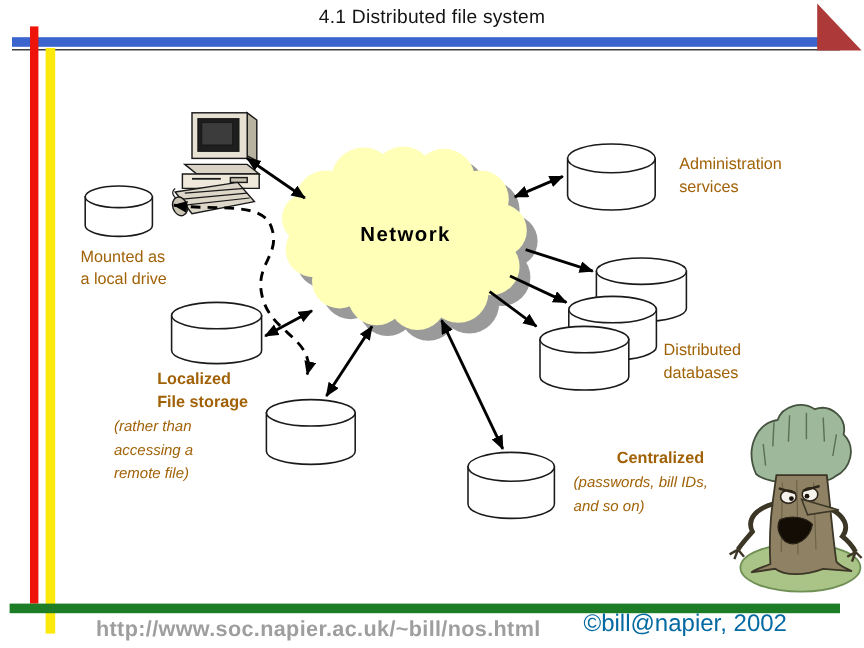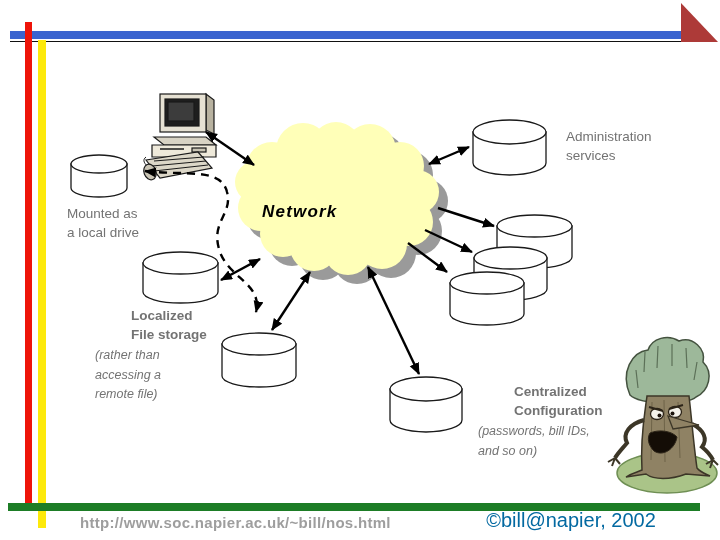--- a/index.html
+++ b/index.html
@@ -10,29 +10,29 @@
   .abs{position:absolute;}
   #title{
     left:0;top:6px;width:720px;text-align:center;
     font-size:16px;color:#141414;letter-spacing:0.2px;
   }
   #blue-bar{left:10px;top:31px;width:686px;height:8px;background:#3b64cf;}
   #black-rule{left:10px;top:41px;width:690px;height:1px;background:#111;}
   #red-line{left:25px;top:22px;width:7px;height:481px;background:#ee1409;}
   #yellow-line{left:38px;top:40px;width:8px;height:488px;background:#fde90b;}
   #green-bar{left:8px;top:503px;width:692px;height:8px;background:#1d7d26;}
-  .node-label{font-size:13.5px;line-height:19px;color:#737373;}
+  .node-label{font-size:13.5px;line-height:19px;color:#a16207;}
   .node-label .b{font-weight:bold;padding-left:36px;}
   .note{font-size:12.5px;line-height:19.5px;font-weight:normal;margin-top:2px;font-style:italic;}
   #network-label{
-    left:262px;top:202px;width:152px;text-align:left;
-    font-weight:bold;font-size:17px;letter-spacing:1.2px;color:#000;font-style:italic;
+    left:262px;top:186px;width:152px;text-align:center;
+    font-weight:bold;font-size:17px;letter-spacing:1.2px;color:#000;
   }
   #footer-url{
-    left:80px;top:514px;font-size:15px;font-weight:bold;color:#9e9e9e;letter-spacing:0.3px;
+    left:80px;top:514px;font-size:18px;font-weight:bold;color:#9e9e9e;letter-spacing:0.3px;
   }
   #footer-copyright{
     left:456px;top:509px;width:230px;text-align:center;font-size:20px;color:#0369a1;
   }
   svg{position:absolute;left:0;top:0;}
   .cyl{fill:#ffffff;stroke:#1a1a1a;stroke-width:1.3;}
   .arrow{stroke:#000;stroke-width:2.4;fill:none;}
 </style>
 </head>
 <body>
@@ -151,20 +151,21 @@
       <ellipse cx="657" cy="414" rx="6.5" ry="5.5" fill="#f4f2ea" stroke="#2c2418" stroke-width="1.3"></ellipse>
       <ellipse cx="675" cy="412" rx="6.5" ry="5.5" fill="#f4f2ea" stroke="#2c2418" stroke-width="1.3"></ellipse>
       <circle cx="659.5" cy="415.5" r="2" fill="#1c140c"></circle>
       <circle cx="672.5" cy="413.5" r="2" fill="#1c140c"></circle>
       <path d="M649,407 L663,411 M683,405 L669,409" stroke="#2c2418" stroke-width="2" fill="none"></path>
       <polygon points="668,416 699,425 673,429" fill="#8f8264" stroke="#3c3627" stroke-width="1.3"></polygon>
       <path d="M650,433 C659,429 672,431 677,437 C675,449 663,457 654,451 C648,445 647,438 650,433 Z" fill="#140d06" stroke="#2c2418" stroke-width="1"></path>
     </g>
   </svg>
 
+  <div class="abs" id="title">4.1 Distributed file system</div>
 
   <div class="abs" id="network-label">Network</div>
 
   <div class="abs node-label" style="left:48px;top:204px;margin-left:19px;">
     <div>Mounted as</div>
     <div>a local drive</div>
   </div>
 
   <div class="abs node-label" style="left:95px;top:306px;">
     <div class="b">Localized</div>
@@ -177,24 +178,27 @@
   </div>
 
   <div class="abs node-label" style="left:226px;top:398px;line-height:19.5px;">
   </div>
 
   <div class="abs node-label b" style="left:566px;top:128px;line-height:18.5px;">
     <div>Administration</div>
     <div>services</div>
   </div>
 
-
-  <div class="abs node-label" style="left:478px;top:372px;margin-top:10px;">
+  <div class="abs node-label b" style="left:553px;top:283px;line-height:18.5px;">
+    <div>Distributed</div>
+    <div>databases</div>
+  </div>
+
+  <div class="abs node-label" style="left:478px;top:372px;">
     <div class="b">Centralized</div>
-    <div class="b">Configuration</div>
     <div class="note">
       <div>(passwords, bill IDs,</div>
       <div>and so on)</div>
     </div>
   </div>
 
   <div class="abs" id="footer-url">http://www.soc.napier.ac.uk/~bill/nos.html</div>
   <div class="abs" id="footer-copyright">©bill@napier, 2002</div>
 
 </div>

